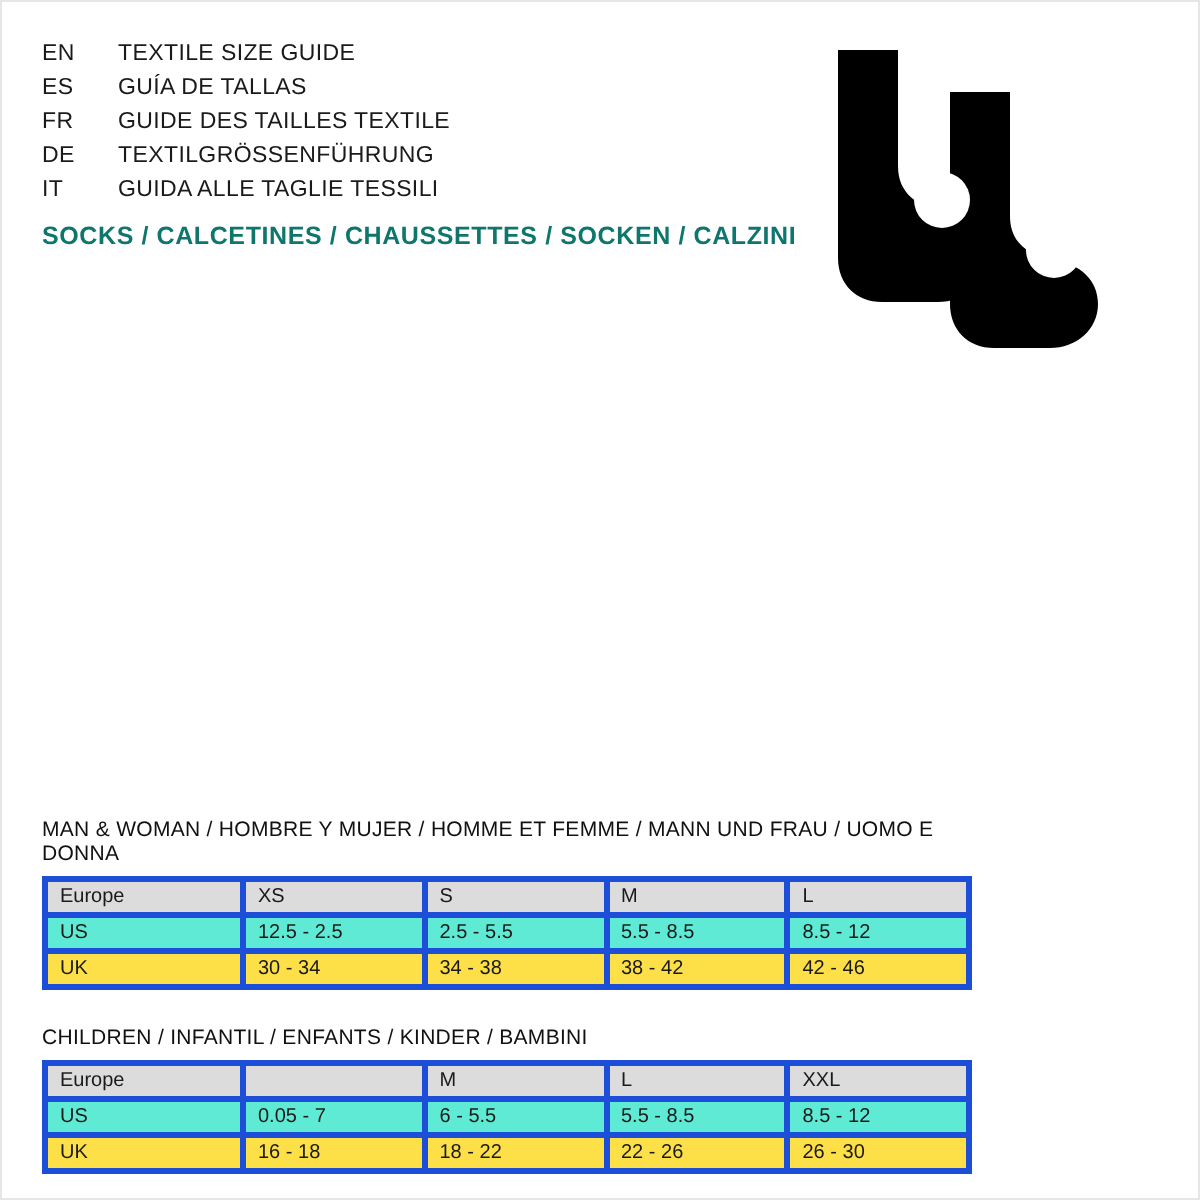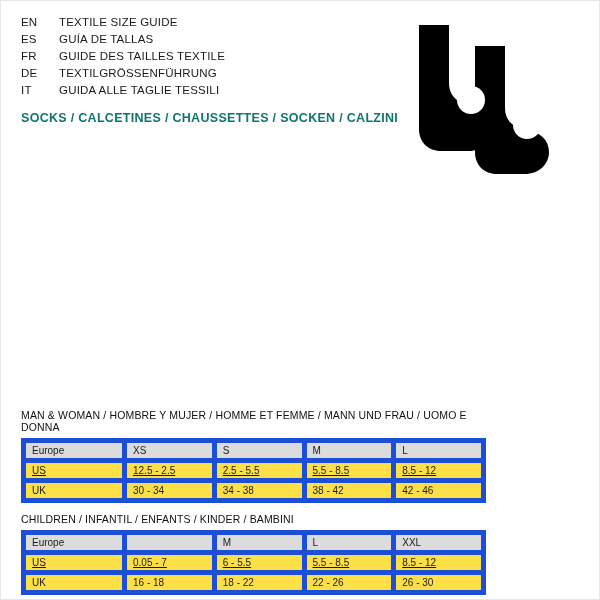--- a/index.html
+++ b/index.html
@@ -25,21 +25,21 @@
 
   
   .lang-block {
     position: absolute;
     left: 20px;
     top: 15px;
     width: 340px;
   }
   .lang-row {
     display: flex;
-    align-items: flex-start;
+    align-items: flex-end;
     height: 17px;
     font-size: 11.5px;
     letter-spacing: 0.2px;
   }
   .lang-code {
     width: 38px;
     flex: 0 0 38px;
     color: #1a1a1a;
   }
   .lang-text {
@@ -85,31 +85,30 @@
 
   table.size-table {
     border-collapse: collapse;
     width: 100%;
     table-layout: fixed;
     font-size: 10px;
   }
   table.size-table td {
     height: 15px;
     padding: 0 0 0 6px;
-    border: 5px solid #1d4ed8;
+    border: 3px solid #1d4ed8;
     color: #1a1a1a;
     white-space: nowrap;
     vertical-align: middle;
   }
   table.size-table tr.head td {
     background: #dcdcdc;
   }
   table.size-table tr.odd td {
-    background: #fde047;
-    text-decoration: underline;
+    background: #5eead4;
   }
   table.size-table tr.even td {
     background: #fde047;
   }
   .col-label { width: 90px; }
 </style>
 </head>
 <body>
 
 <div class="page">

